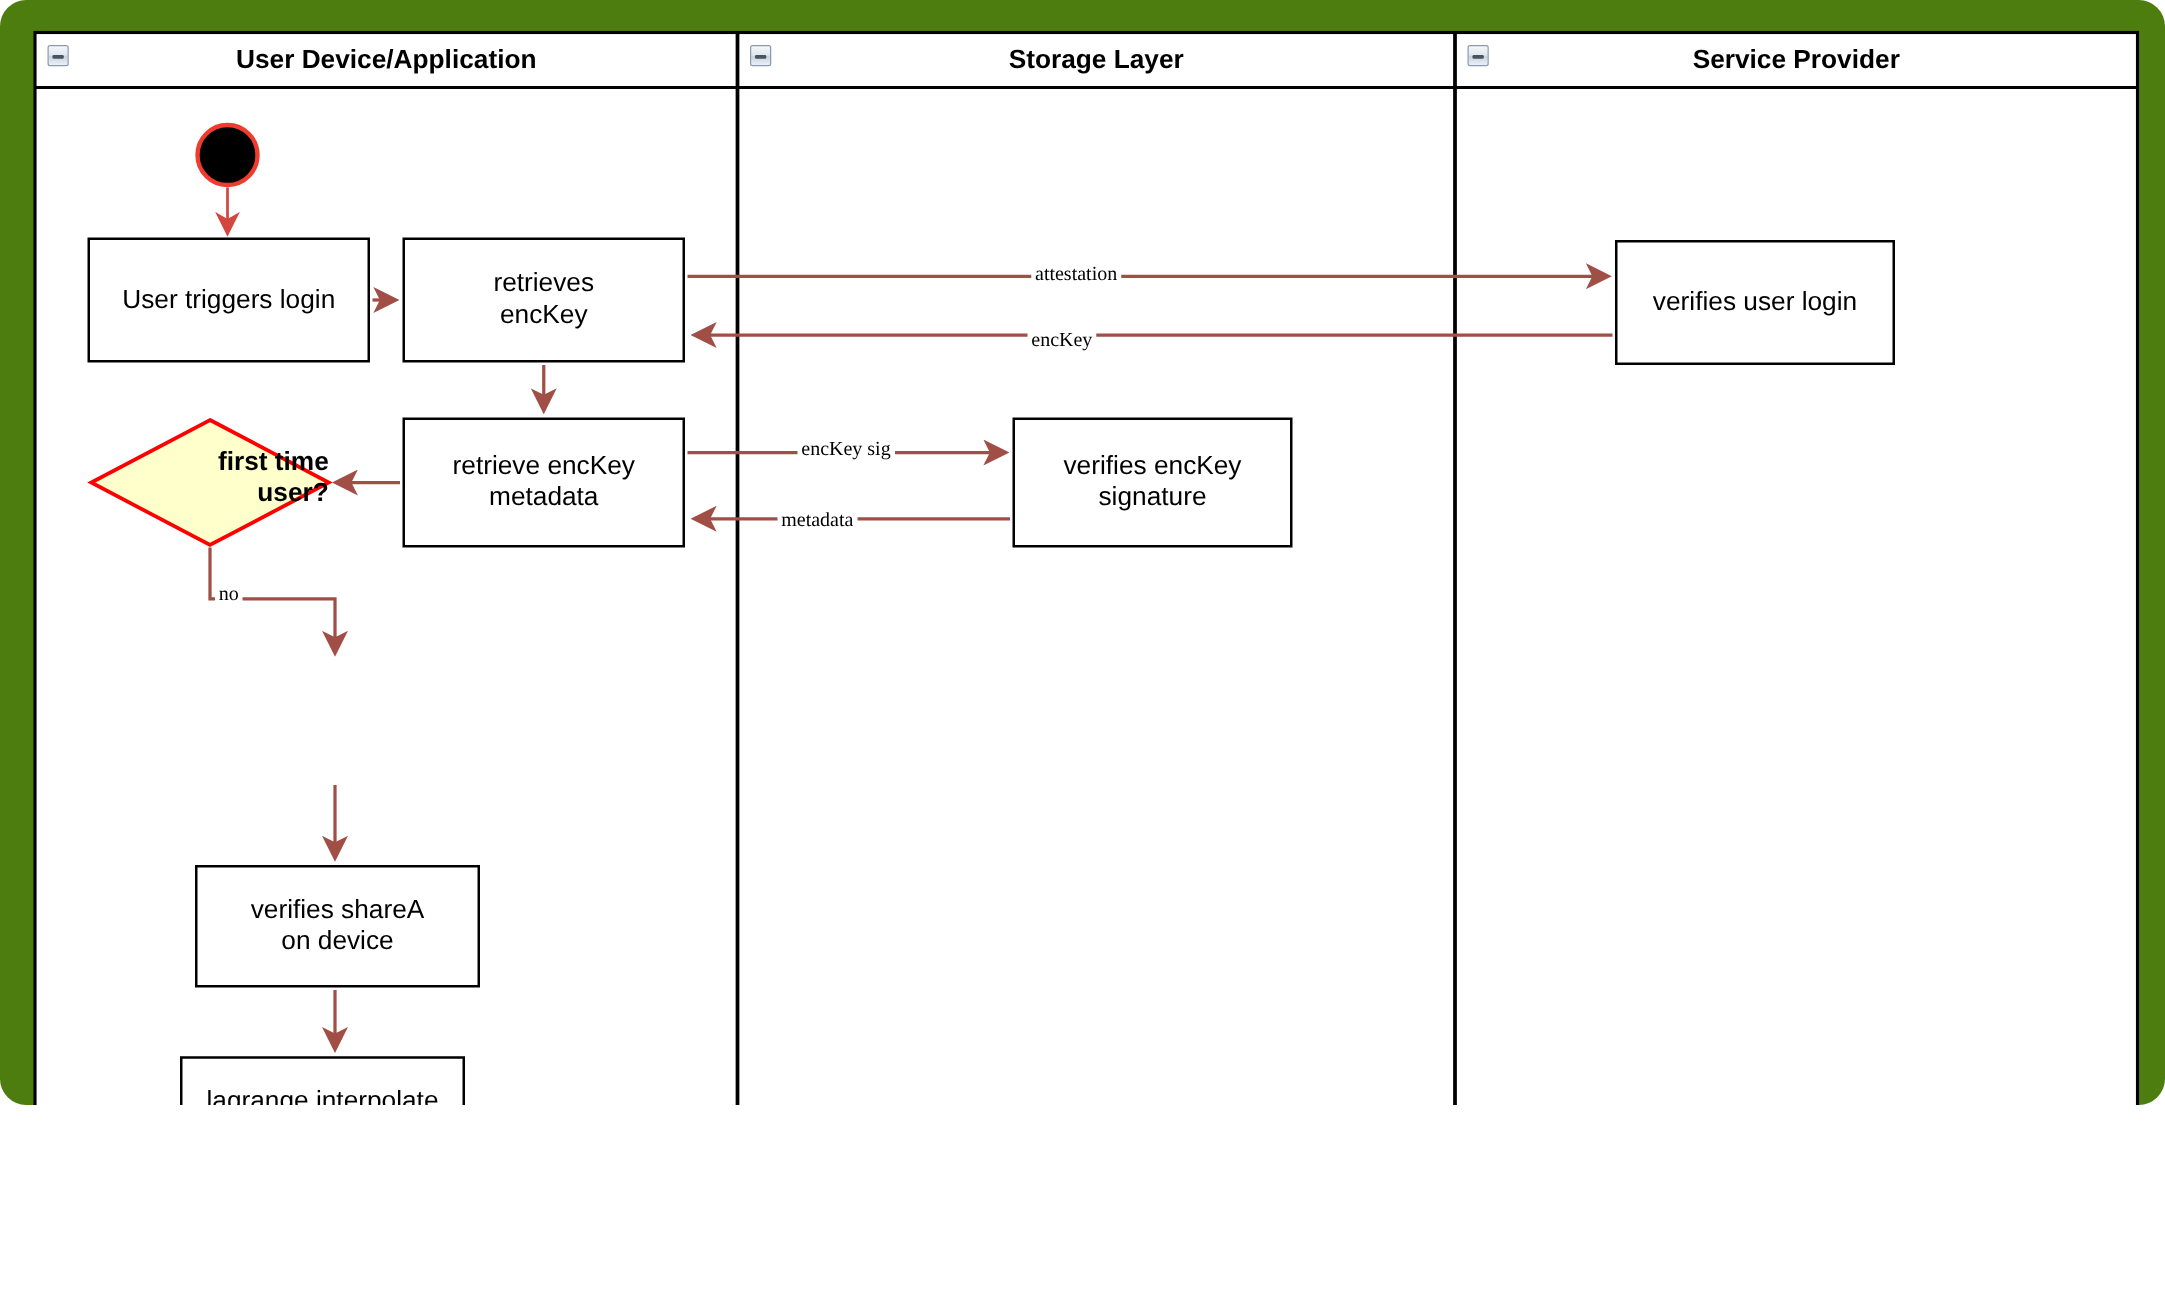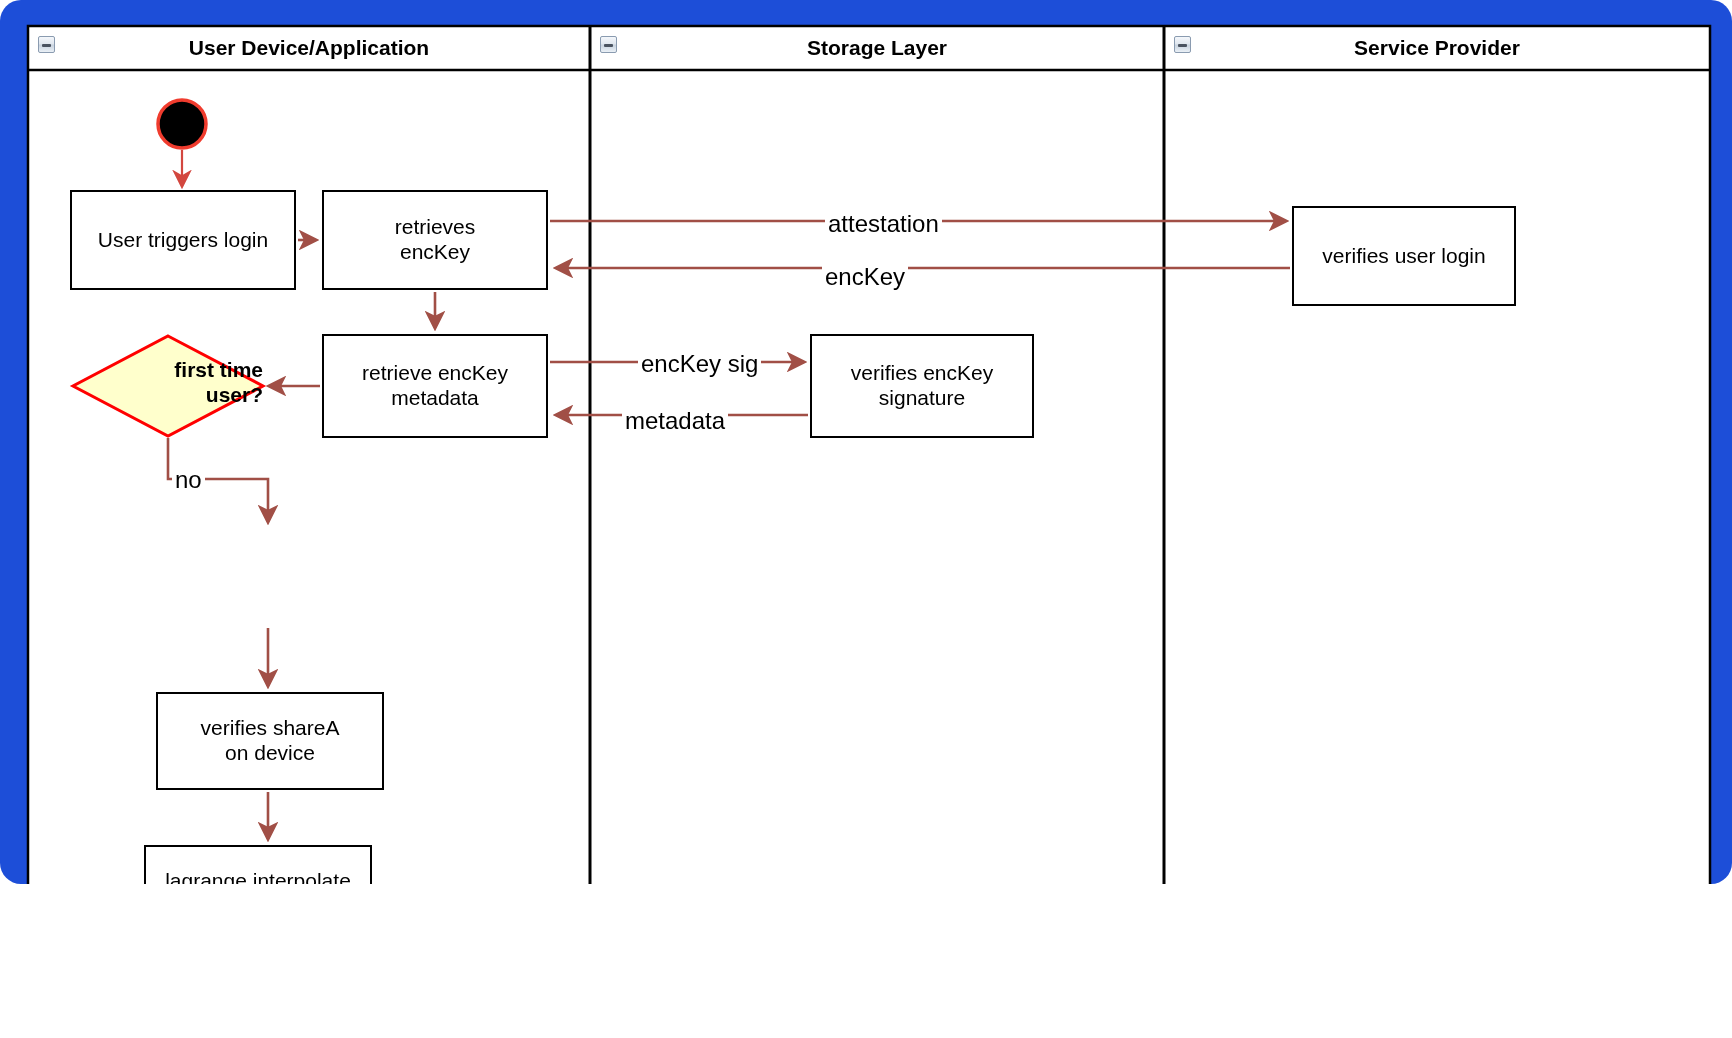--- a/index.html
+++ b/index.html
@@ -5,21 +5,21 @@
   html, body {
     margin: 0;
     padding: 0;
     background: #ffffff;
     font-family: "Liberation Sans", sans-serif;
   }
   #canvas {
     position: relative;
     width: 1732px;
     height: 884px;
-    background: #1d4ed8;
+    background: #4d7c0f;
     overflow: hidden;
     border-radius: 21px;
   }
   #svg-layer {
     position: absolute;
     top: 0; left: 0;
     width: 1732px;
     height: 1038px;
   }
   .lane-header-title {
@@ -61,26 +61,27 @@
     font-size: 21px;
     line-height: 1.18;
     color: #000000;
     background: #ffffff;
     border: 2px solid #000000;
     white-space: pre-line;
     padding: 2px 4px;
   }
   .edge-label {
     position: absolute;
-    font-size: 24px;
+    font-size: 16px;
     color: #000000;
     background: #ffffff;
     padding: 0 3px;
     white-space: nowrap;
     line-height: 1;
+    font-family: Liberation Serif, serif;
   }
   .diamond-label {
     position: absolute;
     font-size: 21px;
     color: #000000;
     text-align: right;
     white-space: pre-line;
     line-height: 1.18;
     pointer-events: none;
     font-weight: bold;
@@ -186,21 +187,21 @@
 
   <div class="node" style="left:156px; top:692px; width:228px; height:98px;">verifies shareA
 on device</div>
 
   <div class="node" style="left:144px; top:845px; width:228px; height:98px;">lagrange interpolate
 user key</div>
 
   <div class="node" style="left:810px; top:334px; width:224px; height:104px;">verifies encKey
 signature</div>
 
-  <div class="node" style="left:1292px; top:206px; width:224px; height:100px;">verifies user login</div>
+  <div class="node" style="left:1292px; top:192px; width:224px; height:100px;">verifies user login</div>
 
   <div class="edge-label" style="left:825px; top:212px;">attestation</div>
 
   <div class="edge-label" style="left:822px; top:265px;">encKey</div>
 
   <div class="edge-label" style="left:638px; top:352px;">encKey sig</div>
 
   <div class="edge-label" style="left:622px; top:409px;">metadata</div>
 
   <div class="edge-label" style="left:172px; top:468px;">no</div>

